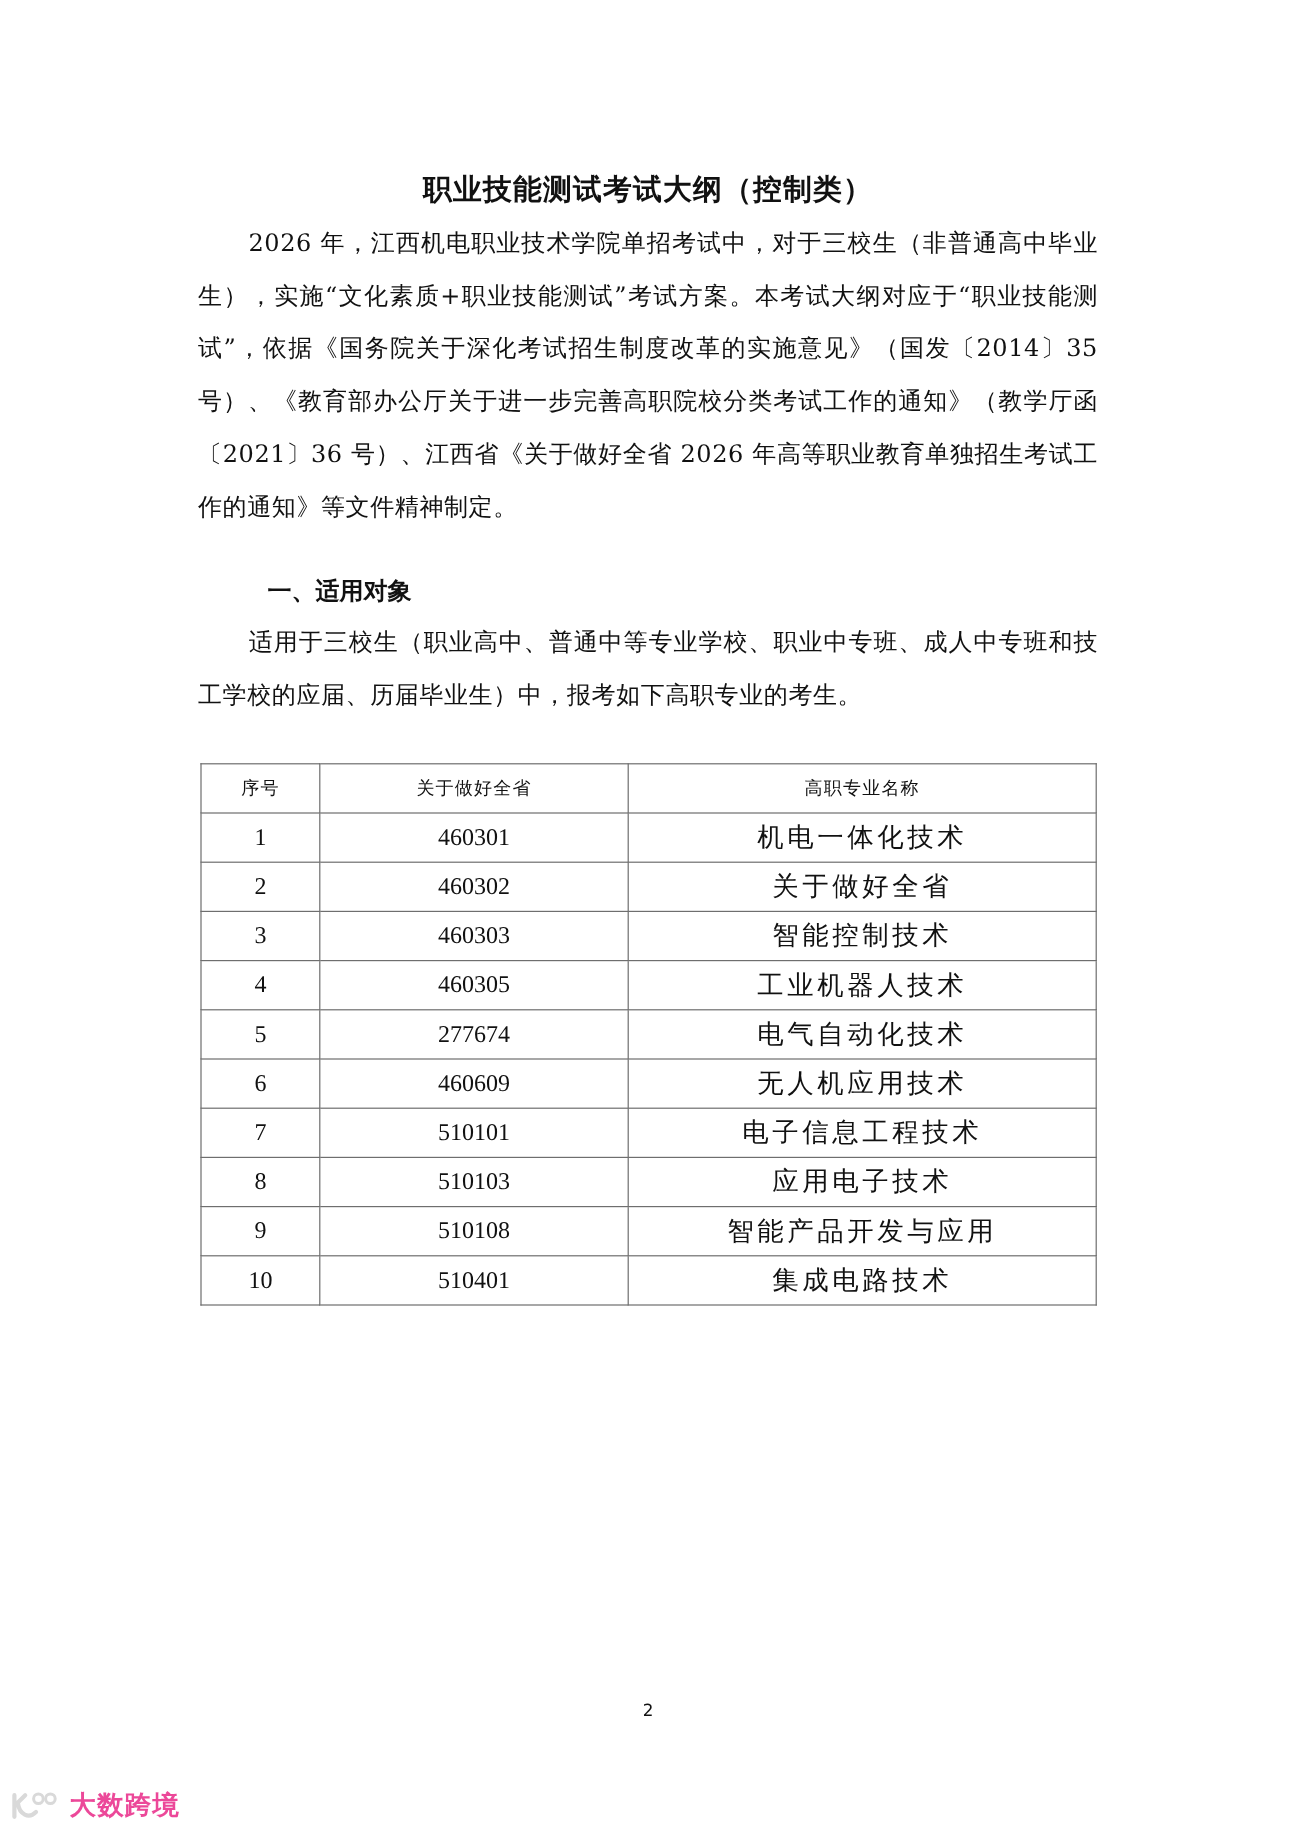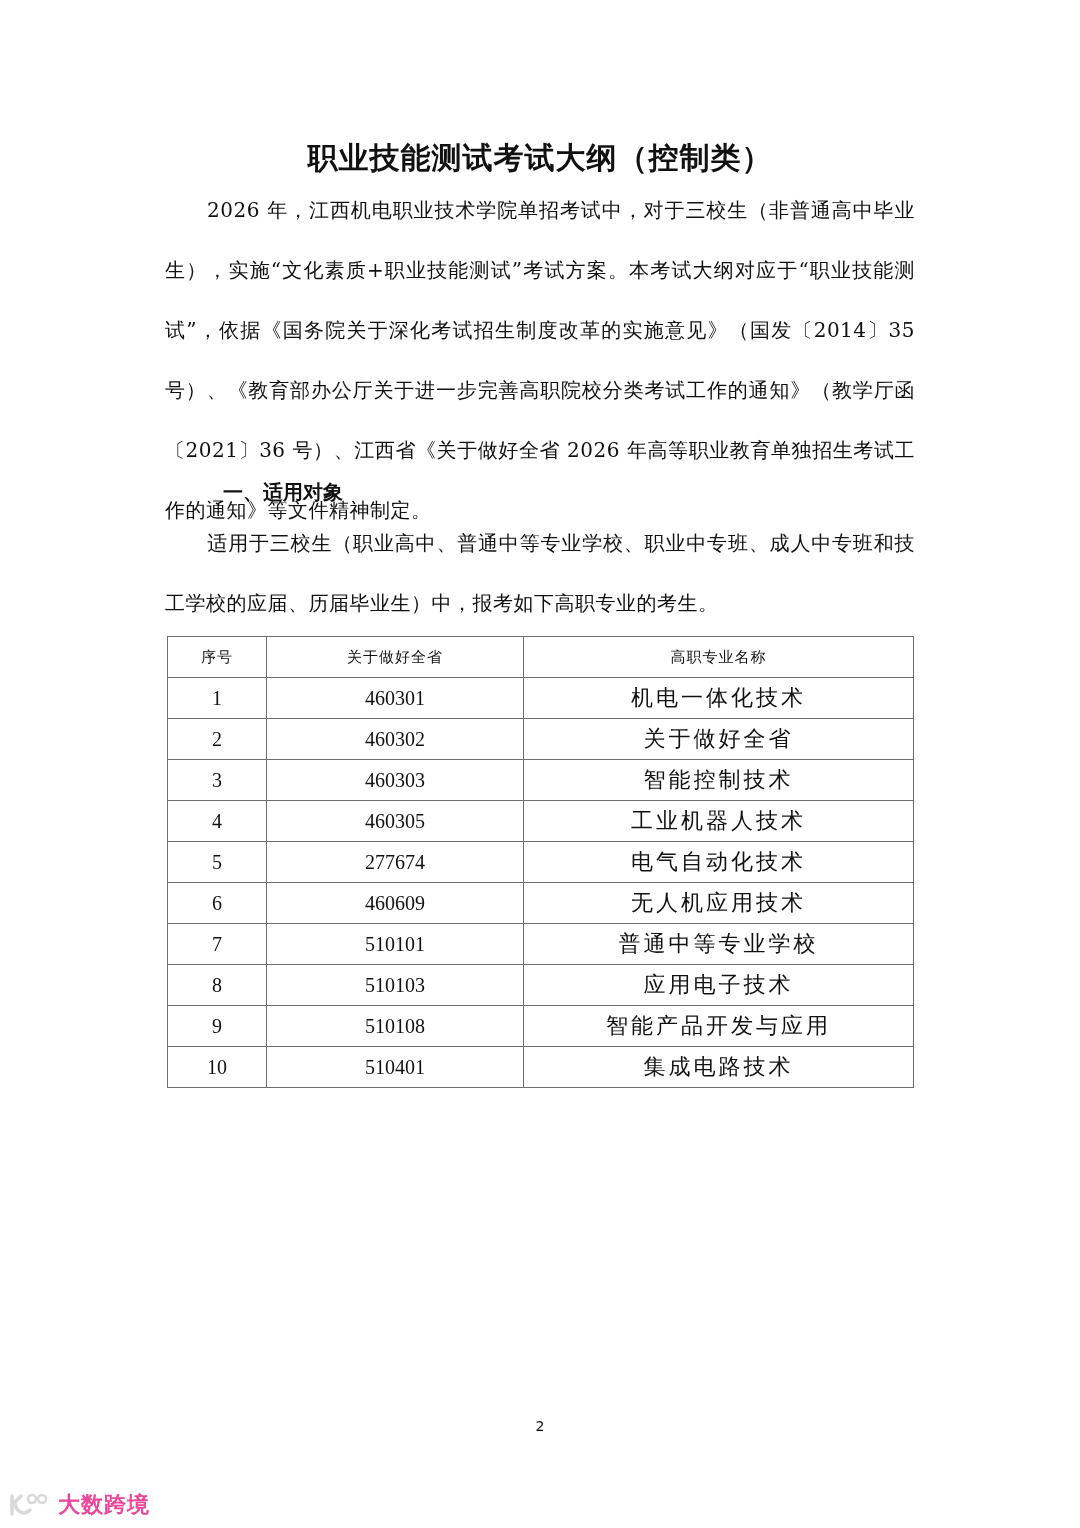--- a/index.html
+++ b/index.html
@@ -5,25 +5,25 @@
   html, body { margin: 0; padding: 0; }
   body {
     width: 1080px; height: 1528px; background: #ffffff; position: relative;
     font-family: "DejaVu Serif", "Liberation Serif", serif; color: #111;
     overflow: hidden;
   }
   .page { position: absolute; left: 0; top: 0; width: 1080px; height: 1528px; }
   .title {
     position: absolute; left: 0; width: 1080px; top: 138px; text-align: center;
     font-family: "DejaVu Sans", "Liberation Sans", sans-serif; font-weight: bold;
-    font-size: 30px; letter-spacing: 1px; line-height: 40px;
+    font-size: 24px; letter-spacing: 1px; line-height: 40px;
   }
   .para {
     position: absolute; left: 165px; width: 750px;
-    font-size: 20px; line-height: 60px; text-align: justify; text-align-last: left;
+    font-size: 20px; line-height: 44px; text-align: justify; text-align-last: left;
     letter-spacing: 0.5px;
   }
   .para .indent { display: inline-block; width: 42px; }
   .heading {
     position: absolute; left: 223px; top: 474px;
     font-family: "DejaVu Sans", "Liberation Sans", sans-serif; font-weight: bold;
     font-size: 20px; line-height: 36px;
   }
   .caption {
     position: absolute; left: 0; width: 1080px; top: 606px; text-align: center;
@@ -104,21 +104,21 @@
         <td class="name">电气自动化技术</td>
       </tr>
       <tr>
         <td class="num">6</td>
         <td class="num">460609</td>
         <td class="name">无人机应用技术</td>
       </tr>
       <tr>
         <td class="num">7</td>
         <td class="num">510101</td>
-        <td class="name">普通中等专业学校</td>
+        <td class="name">电子信息工程技术</td>
       </tr>
       <tr>
         <td class="num">8</td>
         <td class="num">510103</td>
         <td class="name">应用电子技术</td>
       </tr>
       <tr>
         <td class="num">9</td>
         <td class="num">510108</td>
         <td class="name">智能产品开发与应用</td>

